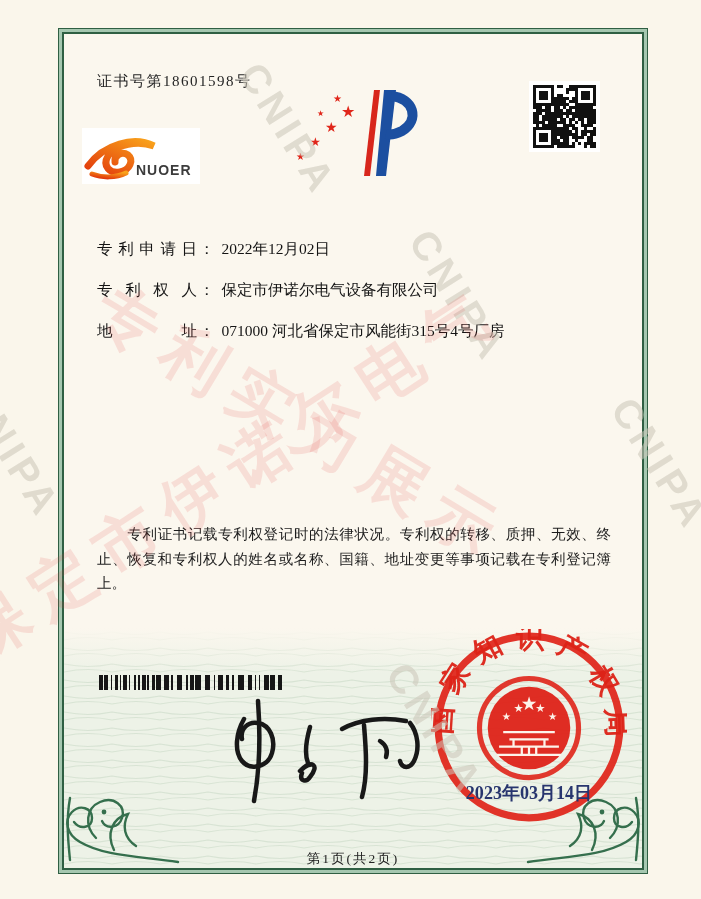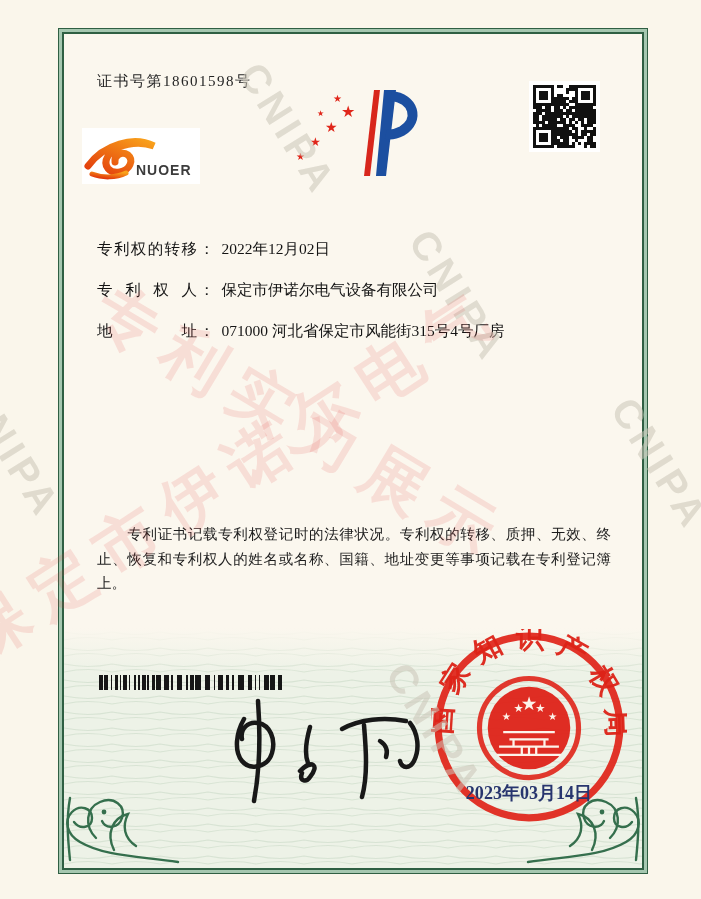--- a/index.html
+++ b/index.html
@@ -449,21 +449,21 @@
           <i style="left:39px;top:60px"></i>
           <i style="left:51px;top:60px"></i>
           <i style="left:57px;top:60px"></i>
           <i style="left:60px;top:60px"></i>
         </div>
       </div>
 
 
     <div class="fields">
       <div class="row">
-        <span class="flabel">专利权的转移</span><span class="colon">：</span><span class="fvalue">2022年12月02日</span>
+        <span class="flabel">专利申请日</span><span class="colon">：</span><span class="fvalue">2022年12月02日</span>
       </div>
       <div class="row">
         <span class="flabel">专利权人</span><span class="colon">：</span><span class="fvalue">保定市伊诺尔电气设备有限公司</span>
       </div>
       <div class="row">
         <span class="flabel">地址</span><span class="colon">：</span><span class="fvalue">071000 河北省保定市风能街315号4号厂房</span>
       </div>
     </div>
 
     <div class="paras">
@@ -532,20 +532,21 @@
       <text x="73" y="88" font-size="10" text-anchor="middle" fill="#fdf3ea">★</text>
       <text x="85" y="80" font-size="11" text-anchor="middle" fill="#fdf3ea">★</text>
       <text x="106" y="80" font-size="11" text-anchor="middle" fill="#fdf3ea">★</text>
       <text x="118" y="88" font-size="10" text-anchor="middle" fill="#fdf3ea">★</text>
       <g fill="none" stroke="#fdf3ea" stroke-width="2.2">
         <path d="M70,100 L120,100 M76,107 L114,107 M66,114 L124,114 M80,114 L80,108 M110,114 L110,108 M88,122 L88,115 M102,122 L102,115 M95,122 L95,114 M64,122 L126,122"></path>
       </g>
       <text x="95" y="165" font-size="17.5" font-weight="bold" text-anchor="middle" fill="#27356e">2023年03月14日</text>
     </svg>
 
+    <div class="footer">第1页(共2页)</div>
 
     <svg class="flourish bl" width="120" height="130" viewBox="0 0 120 130">
       <g fill="none" stroke="#356f4d" stroke-width="2.4" stroke-linecap="round">
         <path d="M118,126 C76,120 44,120 20,106 C6,98 4,84 12,76 C20,68 32,72 32,82 C32,92 20,94 14,86"></path>
         <path d="M36,102 C24,90 26,72 40,66 C54,60 66,70 62,82 C59,92 46,94 42,85"></path>
         <path d="M54,114 C46,98 52,82 68,78 C62,90 64,102 76,110"></path>
         <path d="M10,124 C8,104 6,84 10,62"></path>
         <circle cx="44" cy="76" r="2.4" fill="#356f4d" stroke="none"></circle>
       </g>
     </svg>

